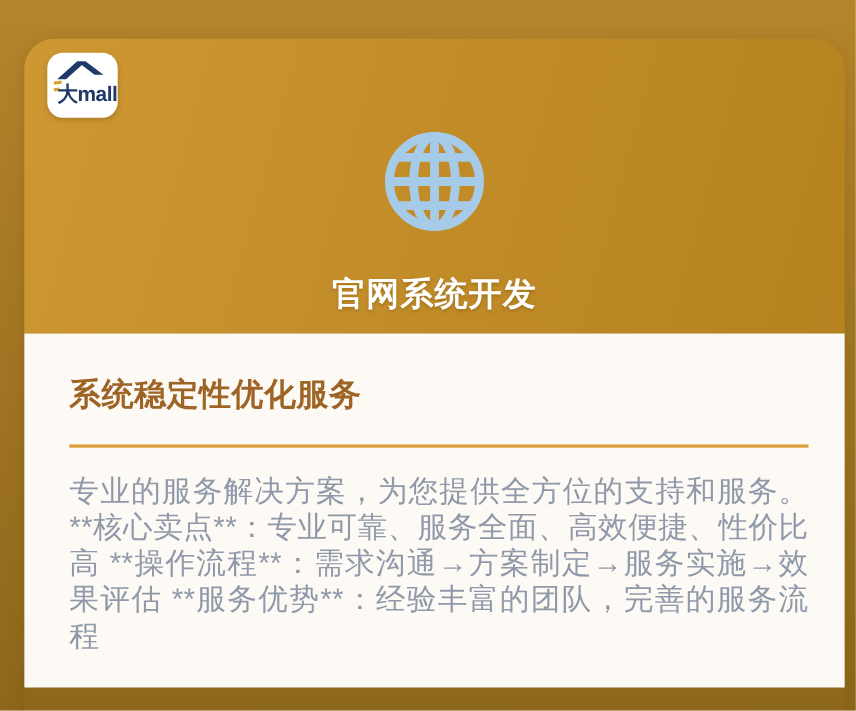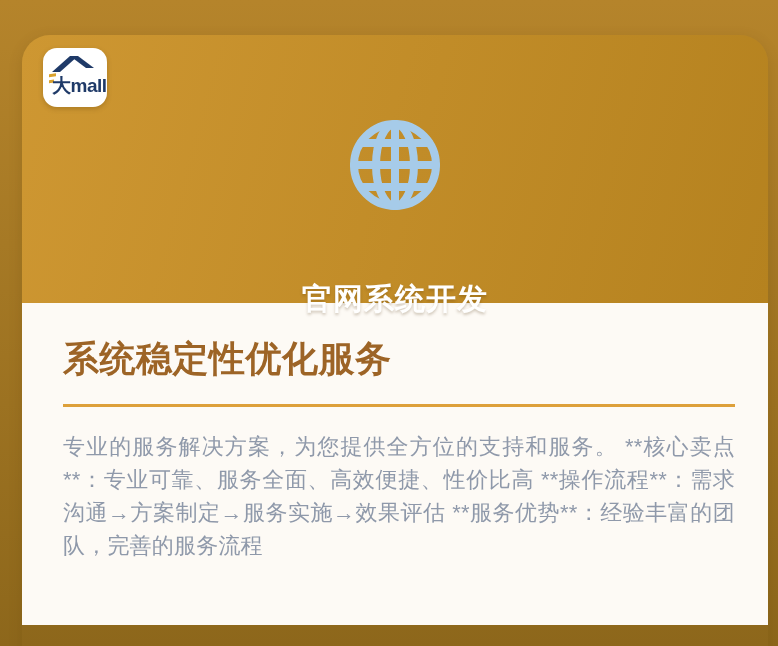--- a/index.html
+++ b/index.html
@@ -57,50 +57,50 @@
     white-space:nowrap;
   }
   .globe-wrap{
     position:absolute;
     left:50%;top:80px;
     transform:translateX(-50%);
     width:100px;height:100px;
   }
   .header-title{
     position:absolute;
-    left:0;top:244px;
+    left:0;top:212px;
     width:100%;
     text-align:center;
     font-size:30px;
     font-weight:bold;
     color:var(--title-white);
     text-shadow:0 2px 3px rgba(70,45,5,0.25);
     letter-spacing:1px;
   }
   .card-body{
     height:322px;
     background:var(--card-body-bg);
     padding:34px 33px 0 41px;
   }
   .service-heading{
-    font-size:36px;
+    font-size:29px;
     line-height:44px;
     font-weight:bold;
     color:var(--heading);
     letter-spacing:0.5px;
   }
   .heading-divider{
     margin-top:23px;
     height:3px;
     background:var(--divider);
     border:none;
   }
   .service-description{
     margin-top:23px;
-    font-size:22px;
+    font-size:27px;
     line-height:33px;
     color:var(--body-text);
     letter-spacing:0.2px;
     text-align:justify;
   }
 </style>
 </head>
 <body>
 
 <div class="card">

